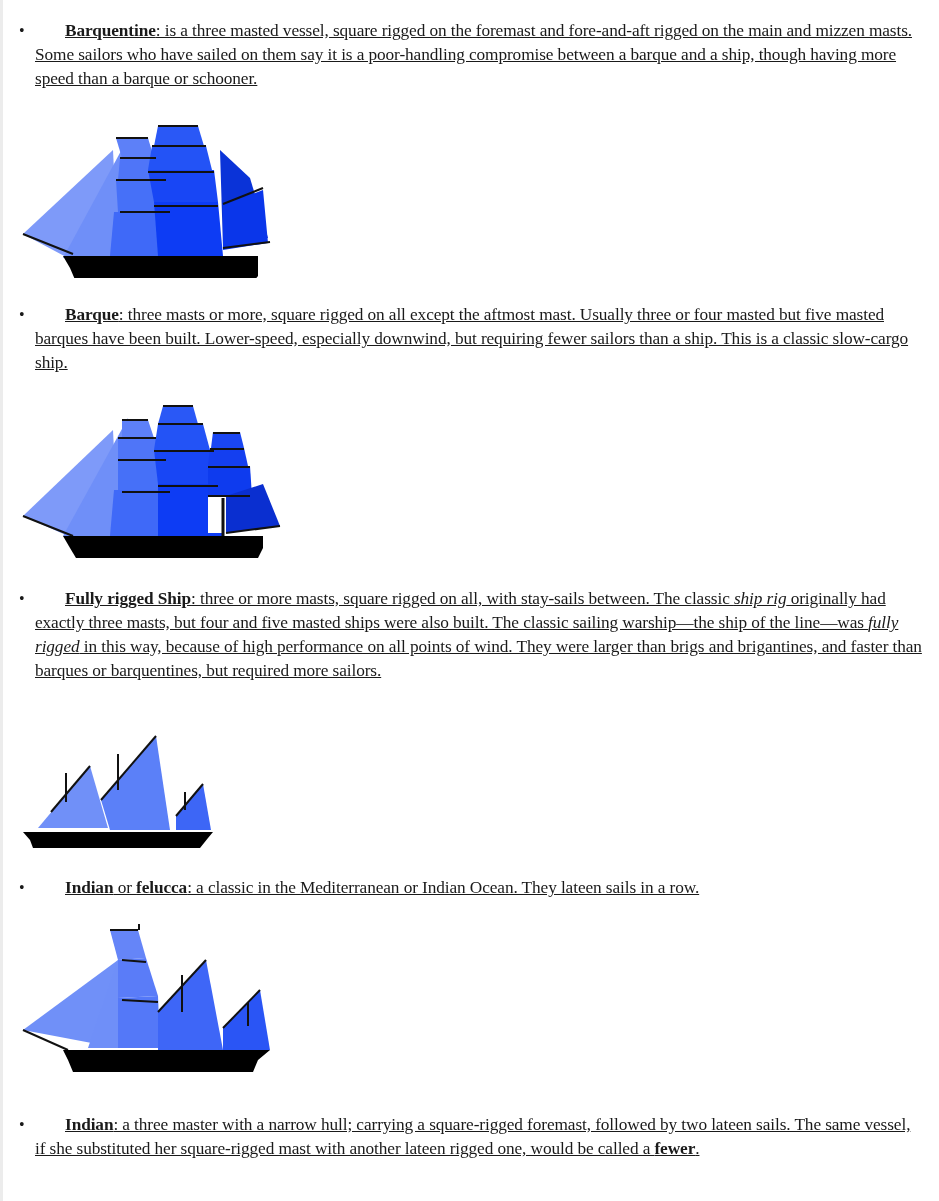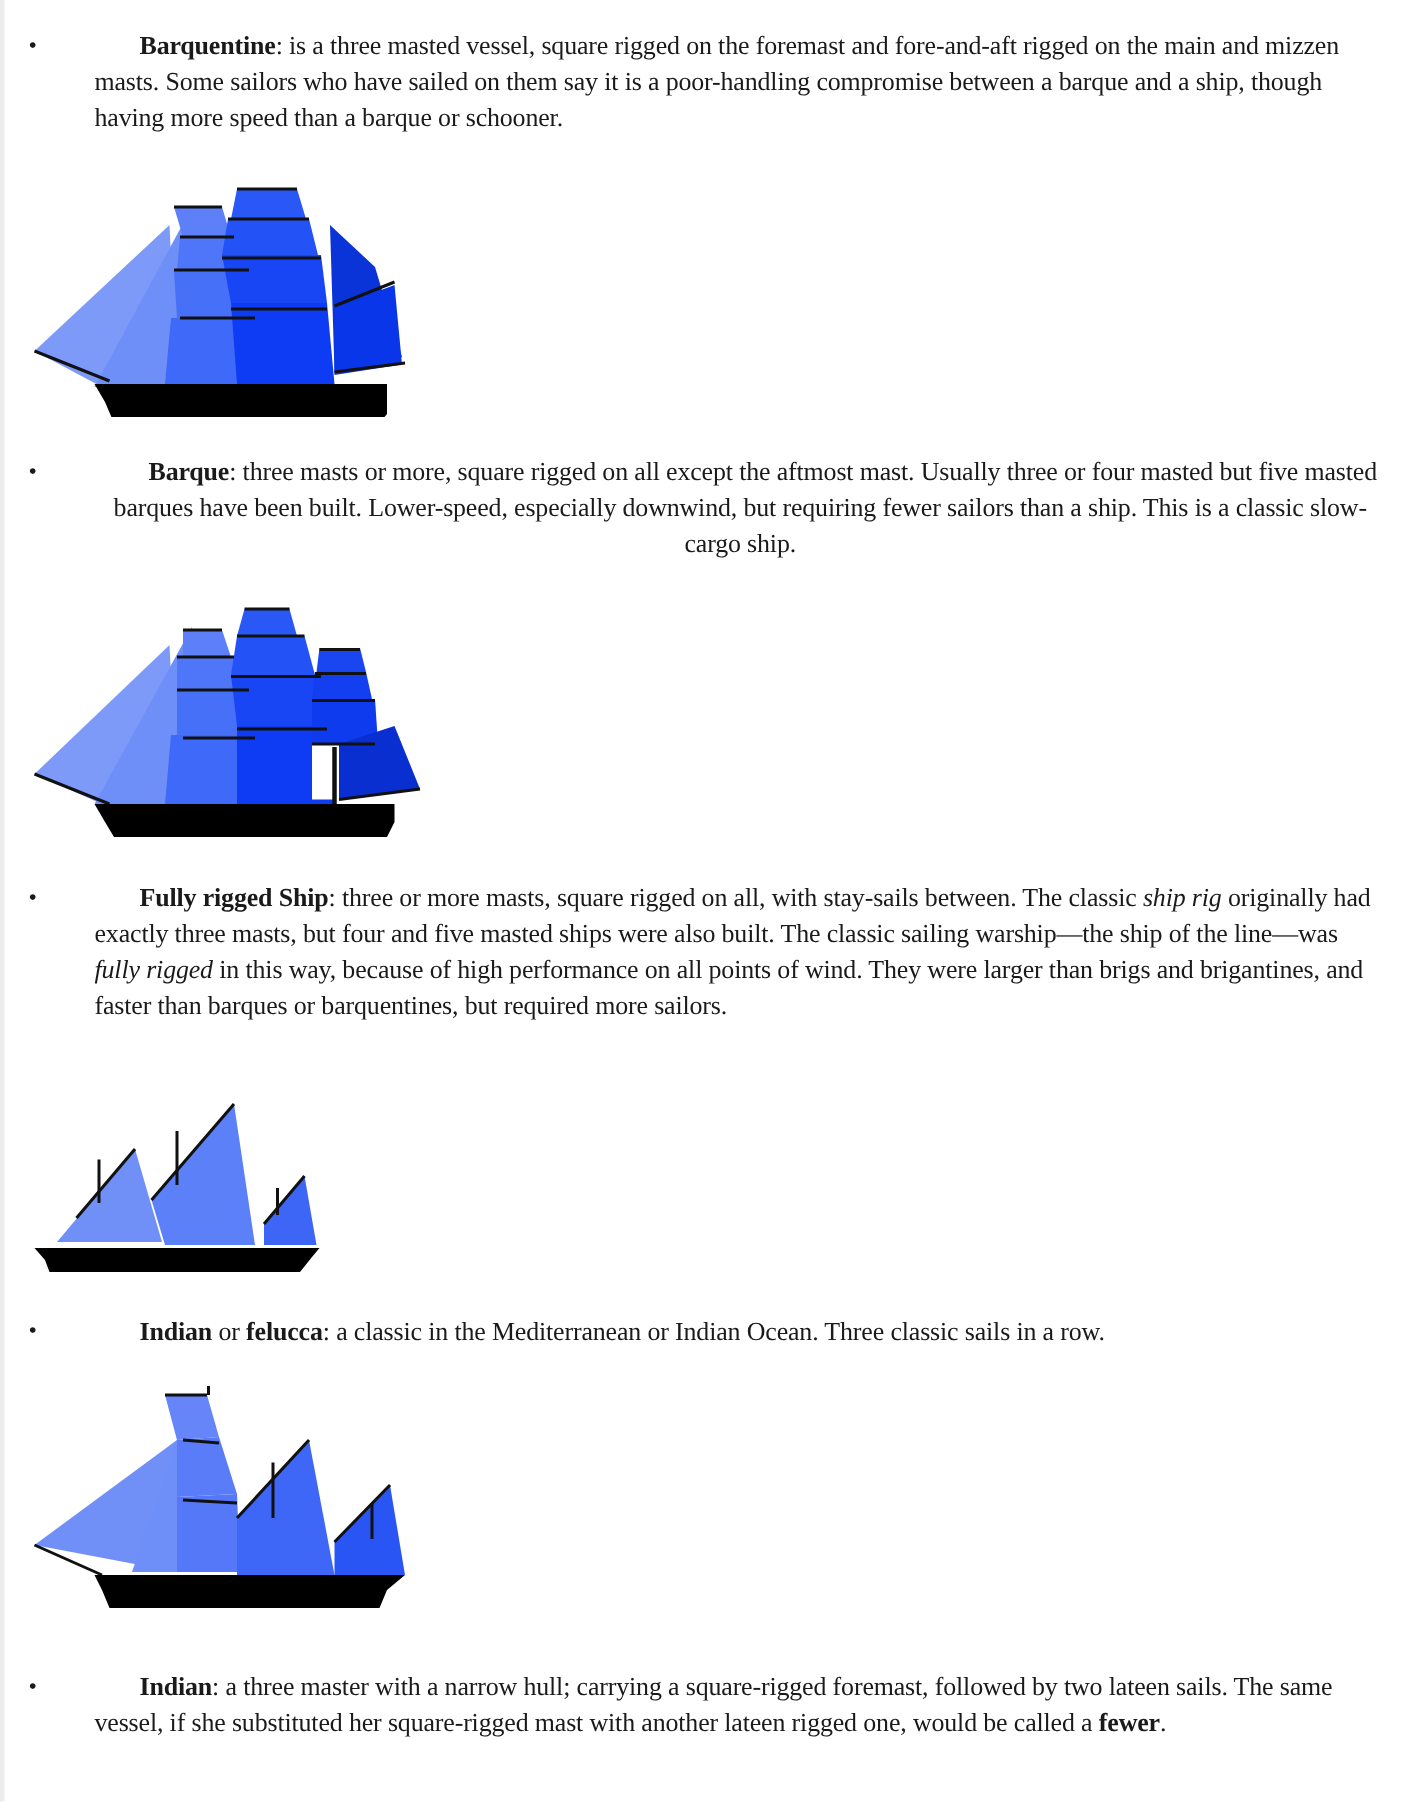--- a/index.html
+++ b/index.html
@@ -8,23 +8,24 @@
     font-family:"Liberation Serif","DejaVu Serif",serif;
     color:#1a1a1a;
     border-left:3px solid #ececec;
     box-sizing:border-box;
   }
   .entry { position:absolute; left:0; width:939px; }
   .bullet {
     position:absolute; left:16px; font-size:16px; line-height:24px;
   }
   .para {
-    position:absolute; left:60px; right:18px;
+    position:absolute; left:32px; right:18px;
     font-size:17.3px; line-height:24px; text-indent:30px;
     letter-spacing:-0.1px;
+    text-decoration:underline;
   }
   .para b { font-weight:bold; }
   .ship { position:absolute; left:15px; }
 </style>
 </head>
 <body>
 
 <div class="entry" style="top:19px;">
   <span class="bullet">•</span>
   <p class="para" style="margin:0;"><b>Barquentine</b><span>: is a three masted vessel, square rigged on the foremast and fore-and-aft rigged on the main and mizzen masts. Some sailors who have sailed on them say it is a poor-handling compromise between a barque and a ship, though having more speed than a barque or schooner.</span></p>
@@ -60,21 +61,21 @@
     <line x1="205" y1="86" x2="245" y2="70"></line>
     <line x1="205" y1="130" x2="252" y2="124"></line>
     <line x1="5" y1="116" x2="55" y2="136"></line>
   </g>
 
   <polygon points="45,138 240,138 240,158 235,164 58,164 52,150" fill="#000"></polygon>
 </svg>
 
 <div class="entry" style="top:303px;">
   <span class="bullet">•</span>
-  <p class="para" style="margin:0;text-align:center;"><b>Barque</b><span>: three masts or more, square rigged on all except the aftmost mast. Usually three or four masted but five masted barques have been built. Lower-speed, especially downwind, but requiring fewer sailors than a ship. This is a classic slow-cargo ship.</span></p>
+  <p class="para" style="margin:0;"><b>Barque</b><span>: three masts or more, square rigged on all except the aftmost mast. Usually three or four masted but five masted barques have been built. Lower-speed, especially downwind, but requiring fewer sailors than a ship. This is a classic slow-cargo ship.</span></p>
 </div>
 
 <svg class="ship" style="top:398px;" width="280" height="165" viewBox="0 0 280 165">
   <polygon points="5,118 95,32 100,135 50,138" fill="#7e9af9"></polygon>
   <polygon points="45,138 110,20 115,138" fill="#6f8ff8"></polygon>
 
   <polygon points="104,22 130,22 136,40 104,40" fill="#5d80f8"></polygon>
   <polygon points="100,40 138,40 143,62 100,62" fill="#4f75f8"></polygon>
   <polygon points="100,62 148,62 152,92 100,92" fill="#4670f8"></polygon>
   <polygon points="96,92 152,92 155,138 92,138" fill="#3f69f8"></polygon>
@@ -125,21 +126,21 @@
     <line x1="167" y1="62" x2="167" y2="80"></line>
     <line x1="33" y1="82" x2="72" y2="36"></line>
     <line x1="83" y1="70" x2="138" y2="6"></line>
     <line x1="158" y1="86" x2="185" y2="54"></line>
   </g>
   <polygon points="5,102 195,102 190,108 182,118 15,118 12,110" fill="#000"></polygon>
 </svg>
 
 <div class="entry" style="top:876px;">
   <span class="bullet">•</span>
-  <p class="para" style="margin:0;"><b>Indian</b><span> or </span><b>felucca</b><span>: a classic in the Mediterranean or Indian Ocean. Three classic sails in a row.</span></p>
+  <p class="para" style="margin:0;"><b>Indian</b><span> or </span><b>felucca</b><span>: a classic in the Mediterranean or Indian Ocean. They lateen sails in a row.</span></p>
 </div>
 
 <svg class="ship" style="top:920px;" width="265" height="170" viewBox="0 0 265 170">
   <polygon points="5,110 100,40 100,128" fill="#7090f8"></polygon>
   <polygon points="92,10 120,10 128,38 100,40" fill="#6585f8"></polygon>
   <polygon points="100,40 128,38 140,76 100,78" fill="#5a7cf8"></polygon>
   <polygon points="70,128 100,40 100,128" fill="#6f8ff8"></polygon>
   <polygon points="100,78 140,76 142,128 100,128" fill="#5478f8"></polygon>
   <polygon points="140,92 188,40 205,130 140,130" fill="#3e66f7"></polygon>
   <polygon points="205,108 242,70 252,130 205,130" fill="#2a55f5"></polygon>

